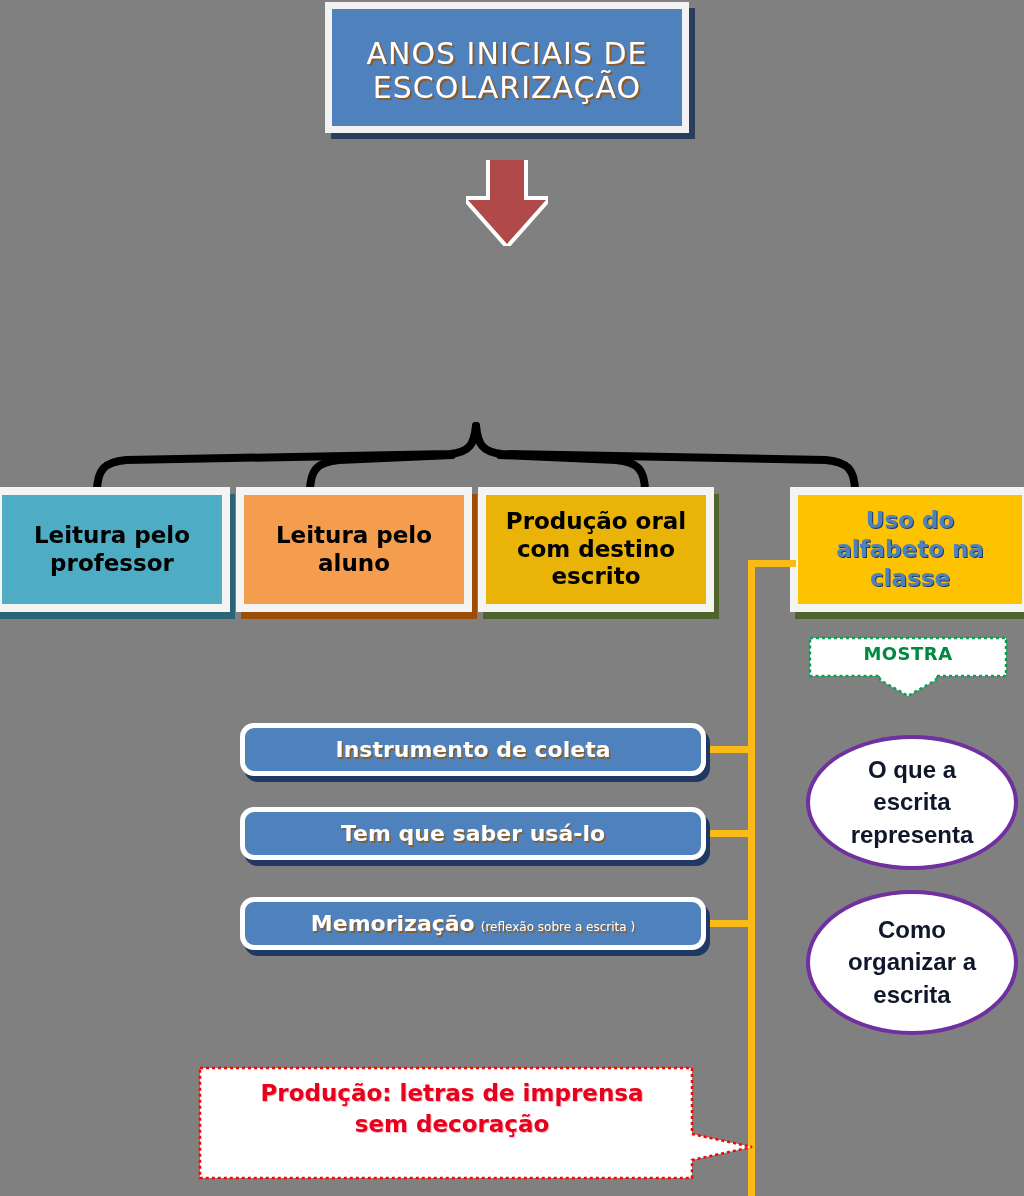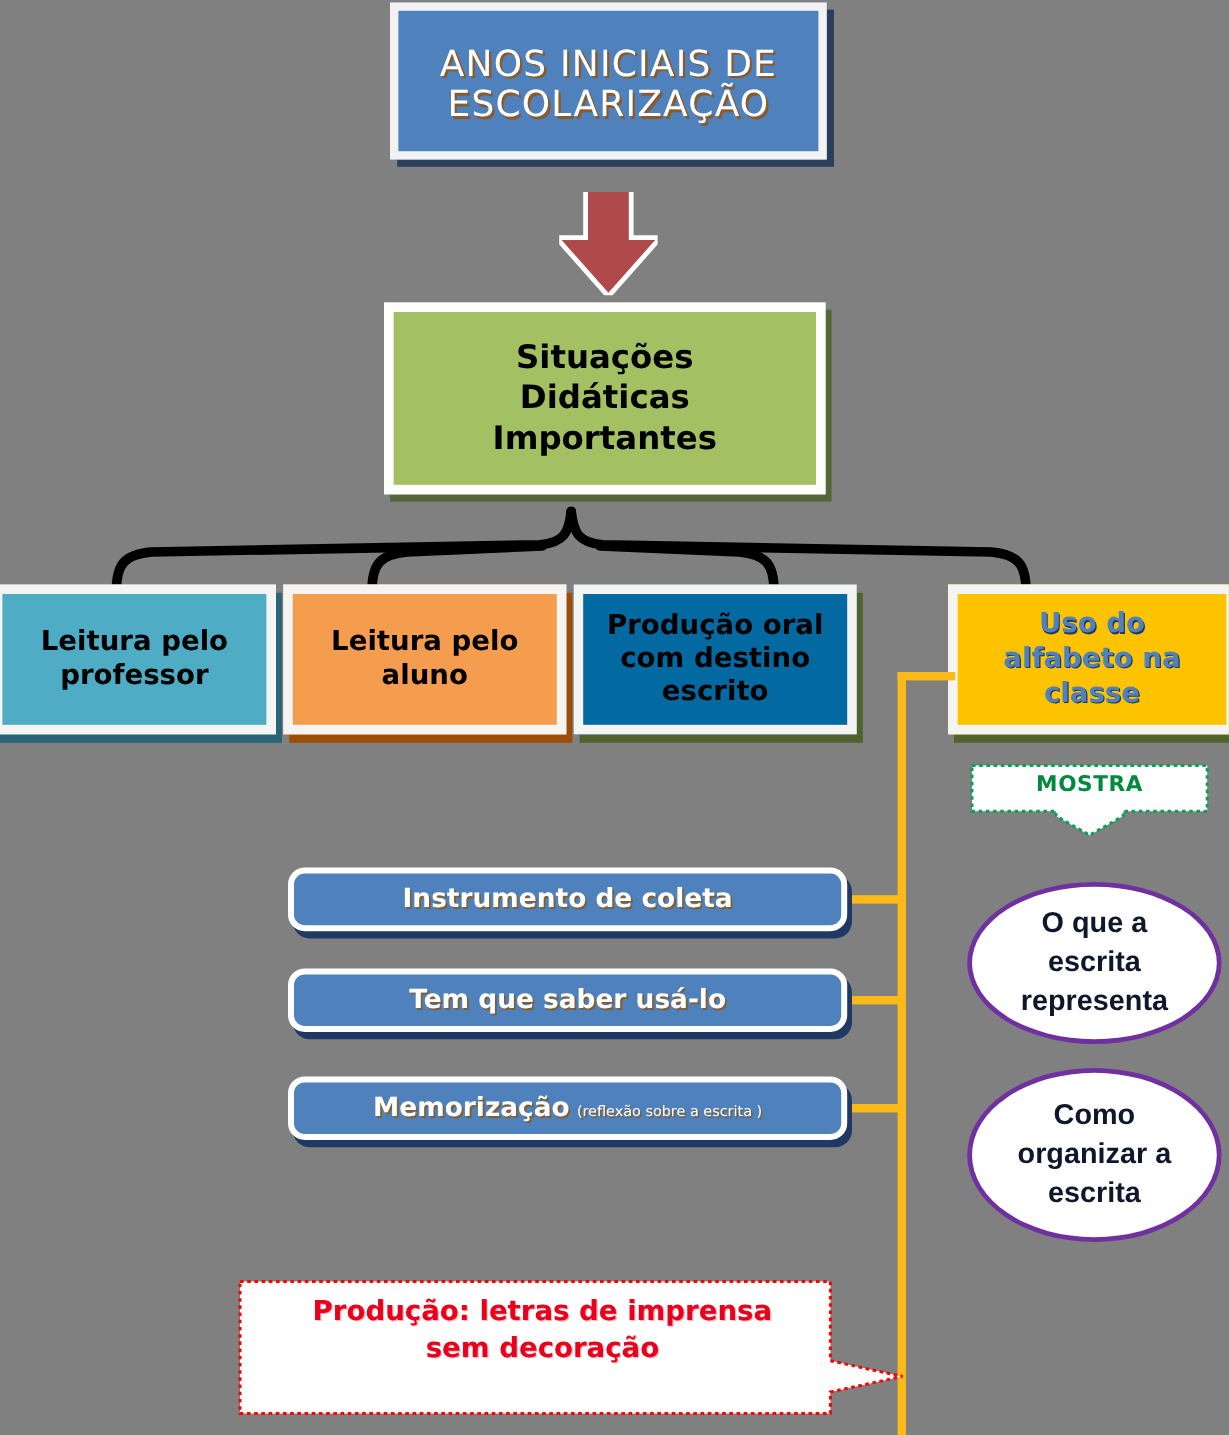--- a/index.html
+++ b/index.html
@@ -52,21 +52,21 @@
     border:8px solid #F4F4F2;
     display:flex;align-items:center;justify-content:center;
     text-align:center;
   }
   .cat-text{
     color:#000000;font-weight:bold;font-size:23px;line-height:1.2;
     font-family:"DejaVu Sans", sans-serif;
   }
   .cat-1{left:-6px;top:487px;width:236px;height:125px;background:#4EADC4;box-shadow:5px 7px 0 0 #2A6476;}
   .cat-2{left:236px;top:487px;width:236px;height:125px;background:#F59D4E;box-shadow:5px 7px 0 0 #9C4E09;}
-  .cat-3{left:478px;top:487px;width:236px;height:125px;background:#0369a1;box-shadow:5px 7px 0 0 #4F632C;}
+  .cat-3{left:478px;top:487px;width:236px;height:125px;background:#eab308;box-shadow:5px 7px 0 0 #4F632C;}
   .cat-4{left:790px;top:487px;width:240px;height:125px;background:#FDC300;box-shadow:5px 7px 0 0 #4F632C;}
   .cat-text-blue{
     color:#4F81BD;font-weight:bold;font-size:23px;line-height:1.25;
     text-shadow:1px 1px 0 #1F3864;
     font-family:"DejaVu Sans", sans-serif;
   }
 
   
   .mostra{left:808px;top:636px;width:200px;height:62px;}
   .mostra-label{
@@ -128,27 +128,20 @@
       <span>ANOS INICIAIS DE</span><br>
       <span>ESCOLARIZAÇÃO</span>
     </div>
   </div>
 
   <svg class="abs red-arrow" viewBox="0 0 82 86">
     <polygon points="24,0 58,0 58,40 80,40 41,84 2,40 24,40" fill="#B04A4A" stroke="#FFFFFF" stroke-width="8" stroke-linejoin="miter"></polygon>
     <polygon points="24,0 58,0 58,40 80,40 41,84 2,40 24,40" fill="#B04A4A"></polygon>
   </svg>
 
-  <div class="abs green-box">
-    <div class="green-text">
-      <span>Situações</span><br>
-      <span>Didáticas</span><br>
-      <span>Importantes</span>
-    </div>
-  </div>
 
   <svg class="abs bracket" viewBox="0 0 830 72">
     <path d="M37,70 C37,48 44,40 66,38 L390,32 C410,30 414,22 416,4" fill="none" stroke="#000000" stroke-width="8" stroke-linecap="round"></path>
     <path d="M250,70 C250,48 257,40 279,38 L392,33" fill="none" stroke="#000000" stroke-width="8" stroke-linecap="round"></path>
     <path d="M585,70 C585,48 578,40 556,38 L440,33" fill="none" stroke="#000000" stroke-width="8" stroke-linecap="round"></path>
     <path d="M795,70 C795,48 788,40 766,38 L442,32 C422,30 418,22 416,4" fill="none" stroke="#000000" stroke-width="8" stroke-linecap="round"></path>
   </svg>
 
   <div class="abs cat-box cat-1">
     <div class="cat-text">

